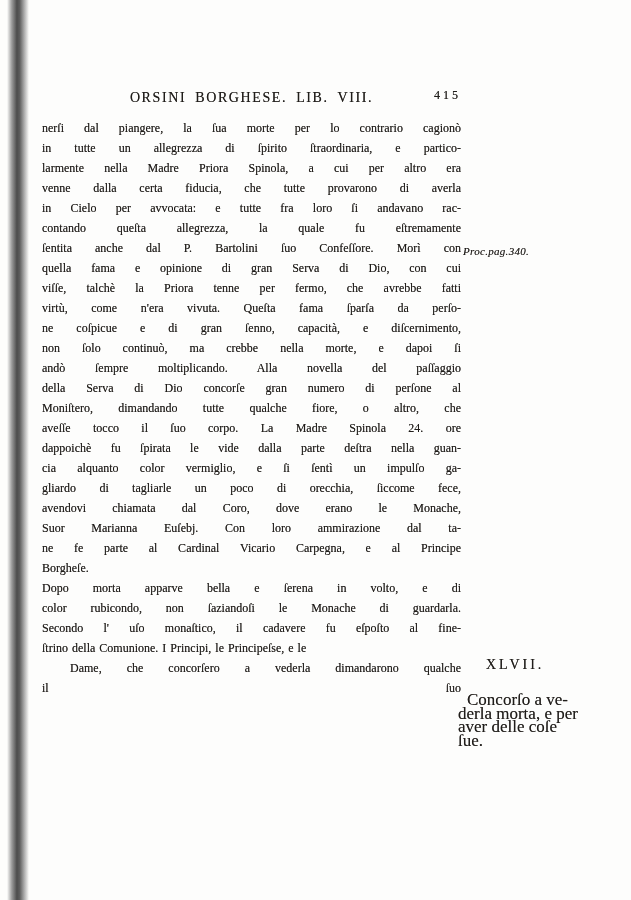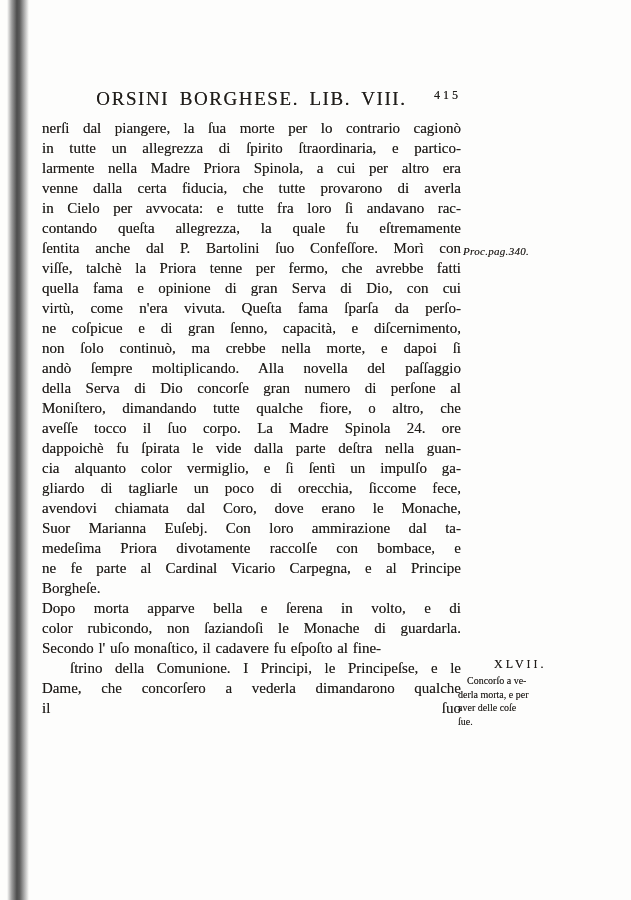--- a/index.html
+++ b/index.html
@@ -33,40 +33,40 @@
   }
   .running-header {
     position: absolute;
     left: 42px;
     top: 88px;
     width: 419px;
     height: 22px;
     text-align: center;
   }
   .running-header .title {
-    font-size: 19px;
+    font-size: 14px;
     letter-spacing: 1.6px;
     word-spacing: 4px;
     white-space: nowrap;
     text-shadow: 0 0 0.5px rgba(20,18,16,0.65);
   }
   .running-header .folio {
     position: absolute;
     right: 0;
     top: 0;
     font-size: 12px;
     letter-spacing: 3px;
     text-shadow: 0 0 0.5px rgba(20,18,16,0.65);
   }
   .text-block {
     position: absolute;
     left: 42px;
     top: 118px;
     width: 419px;
-    font-size: 15px;
+    font-size: 12px;
     line-height: 20px;
     text-shadow: 0 0 0.45px rgba(25,22,18,0.6);
   }
   .text-block .line {
     height: 20px;
     overflow: hidden;
     text-align: justify;
     text-align-last: justify;
     word-spacing: 1px;
   }
@@ -99,28 +99,28 @@
     white-space: nowrap;
     text-shadow: 0 0 0.4px rgba(25,22,18,0.55);
   }
   .section-note {
     position: absolute;
     left: 0;
     top: 657px;
     width: 118px;
   }
   .section-numeral {
-    font-size: 12px;
+    font-size: 14px;
     letter-spacing: 3px;
-    margin-left: 36px;
+    margin-left: 28px;
     text-shadow: 0 0 0.5px rgba(20,18,16,0.65);
   }
   .section-caption {
-    margin-top: 2px;
-    font-size: 10px;
+    margin-top: 20px;
+    font-size: 17px;
     line-height: 13.5px;
     text-shadow: 0 0 0.4px rgba(25,22,18,0.55);
   }
   .section-caption .caption-line {
     white-space: nowrap;
   }
   .section-caption .caption-line:first-child {
     text-indent: 9px;
   }
 </style>
@@ -137,35 +137,34 @@
   </div>
 
   <div class="text-block">
       <div class="line">nerſi dal piangere, la ſua morte per lo contrario cagionò</div>
       <div class="line">in tutte un allegrezza di ſpirito ſtraordinaria, e partico-</div>
       <div class="line">larmente nella Madre Priora Spinola, a cui per altro era</div>
       <div class="line">venne dalla certa fiducia, che tutte provarono di averla</div>
       <div class="line">in Cielo per avvocata: e tutte fra loro ſi andavano rac-</div>
       <div class="line">contando queſta allegrezza, la quale fu eſtremamente</div>
       <div class="line">ſentita anche dal P. Bartolini ſuo Confeſſore. Morì con</div>
+      <div class="line">quella fama e opinione di gran Serva di Dio, con cui</div>
       <div class="line">viſſe, talchè la Priora tenne per fermo, che avrebbe fatti</div>
-      <div class="line">quella fama e opinione di gran Serva di Dio, con cui</div>
       <div class="line">virtù, come n'era vivuta. Queſta fama ſparſa da perſo-</div>
       <div class="line">ne coſpicue e di gran ſenno, capacità, e diſcernimento,</div>
       <div class="line">non ſolo continuò, ma crebbe nella morte, e dapoi ſi</div>
       <div class="line">andò ſempre moltiplicando. Alla novella del paſſaggio</div>
       <div class="line">della Serva di Dio concorſe gran numero di perſone al</div>
       <div class="line">Moniſtero, dimandando tutte qualche fiore, o altro, che</div>
       <div class="line">aveſſe tocco il ſuo corpo. La Madre Spinola 24. ore</div>
       <div class="line">dappoichè fu ſpirata le vide dalla parte deſtra nella guan-</div>
       <div class="line">cia alquanto color vermiglio, e ſi ſentì un impulſo ga-</div>
       <div class="line">gliardo di tagliarle un poco di orecchia, ſiccome fece,</div>
       <div class="line">avendovi chiamata dal Coro, dove erano le Monache,</div>
       <div class="line">Suor Marianna Euſebj. Con loro ammirazione dal ta-</div>
-      <div class="line">medeſima Priora divotamente raccolſe con bombace, e</div>
       <div class="line">ne fe parte al Cardinal Vicario Carpegna, e al Principe</div>
       <div class="line">Borgheſe.</div>
       <div class="line">Dopo morta apparve bella e ſerena in volto, e di</div>
       <div class="line">color rubicondo, non ſaziandoſi le Monache di guardarla.</div>
       <div class="line">Secondo l' uſo monaſtico, il cadavere fu eſpoſto al fine-</div>
       <div class="line">ſtrino della Comunione. I Principi, le Principeſse, e le</div>
       <div class="line">Dame, che concorſero a vederla dimandarono qualche</div>
       <div class="line">il ſuo</div>
     </div>
 

